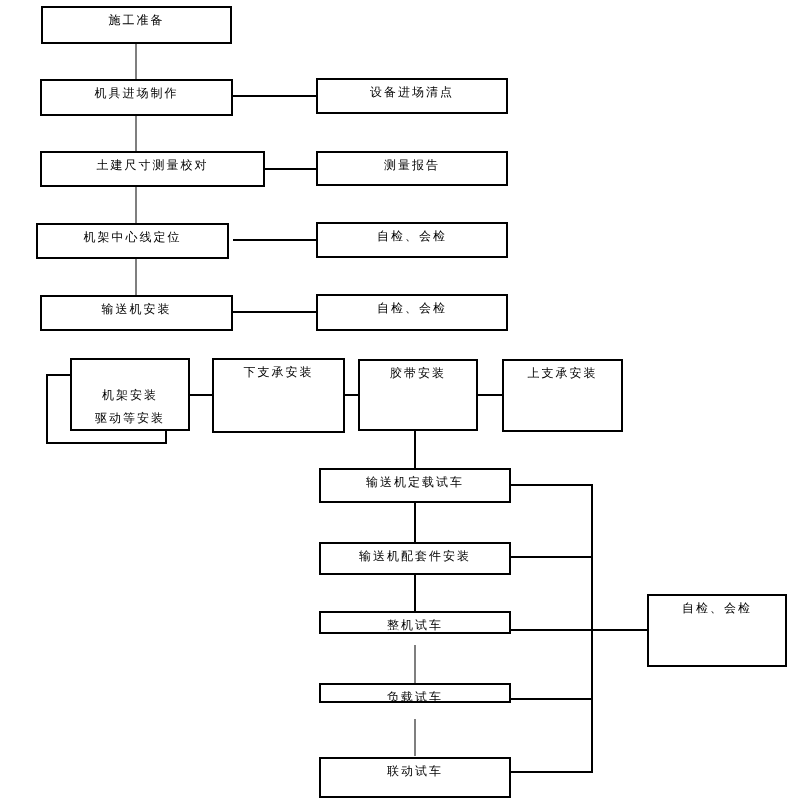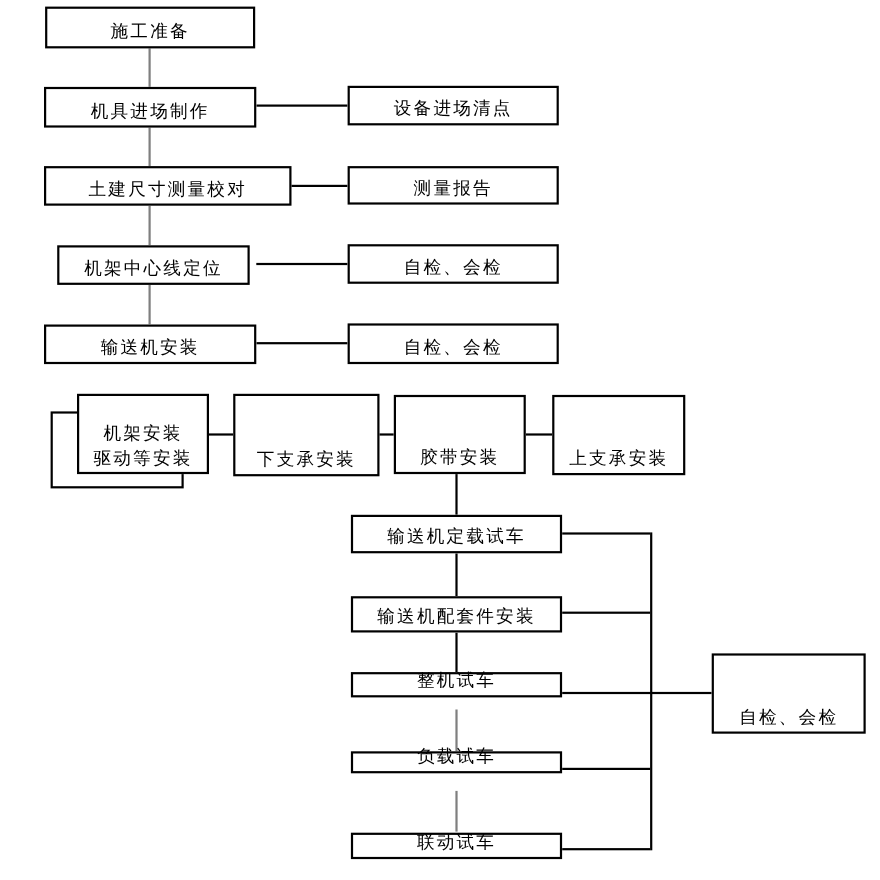--- a/index.html
+++ b/index.html
@@ -4,22 +4,22 @@
 <style>
   html,body{margin:0;padding:0;background:#ffffff;}
   .canvas{
     position:relative;width:800px;height:800px;background:#ffffff;
     font-family:"Liberation Sans","DejaVu Sans",sans-serif;
     color:#000;overflow:hidden;
   }
   .box{
     position:absolute;box-sizing:border-box;
     border:2px solid #000;background:#fff;
-    display:flex;align-items:flex-end;justify-content:center;
-    font-size:16px;line-height:24px;letter-spacing:2px;
+    display:flex;align-items:flex-start;justify-content:center;
+    font-size:12px;line-height:24px;letter-spacing:2px;
     text-align:center;white-space:pre-line;
     z-index:3;
   }
   .box.backbox{z-index:2;}
   .box.twoline{line-height:23px;padding-top:24px;}
   .vline{position:absolute;width:2px;background:#000;z-index:1;}
   .vline.gray{background:#7f7f7f;}
   .hline{position:absolute;height:2px;background:#000;z-index:1;}
 </style>
 </head>
@@ -63,21 +63,21 @@
   </div>
   <div class="box" style="left:316px;top:78px;width:192px;height:36px">
     <span>设备进场清点</span>
   </div>
   <div class="box" style="left:40px;top:151px;width:225px;height:36px">
     <span>土建尺寸测量校对</span>
   </div>
   <div class="box" style="left:316px;top:151px;width:192px;height:35px">
     <span>测量报告</span>
   </div>
-  <div class="box" style="left:52px;top:223px;width:175px;height:36px">
+  <div class="box" style="left:36px;top:223px;width:193px;height:36px">
     <span>机架中心线定位</span>
   </div>
   <div class="box" style="left:316px;top:222px;width:192px;height:36px">
     <span>自检、会检</span>
   </div>
   <div class="box" style="left:40px;top:295px;width:193px;height:36px">
     <span>输送机安装</span>
   </div>
   <div class="box" style="left:316px;top:294px;width:192px;height:37px">
     <span>自检、会检</span>
@@ -103,21 +103,21 @@
   </div>
   <div class="box" style="left:319px;top:542px;width:192px;height:33px">
     <span>输送机配套件安装</span>
   </div>
   <div class="box" style="left:319px;top:611px;width:192px;height:23px">
     <span>整机试车</span>
   </div>
   <div class="box" style="left:319px;top:683px;width:192px;height:20px">
     <span>负载试车</span>
   </div>
-  <div class="box" style="left:319px;top:757px;width:192px;height:24px">
+  <div class="box" style="left:319px;top:757px;width:192px;height:41px">
     <span>联动试车</span>
   </div>
 
   <div class="box" style="left:647px;top:594px;width:140px;height:73px">
     <span>自检、会检</span>
   </div>
 
 </div>
 
 </body></html>

